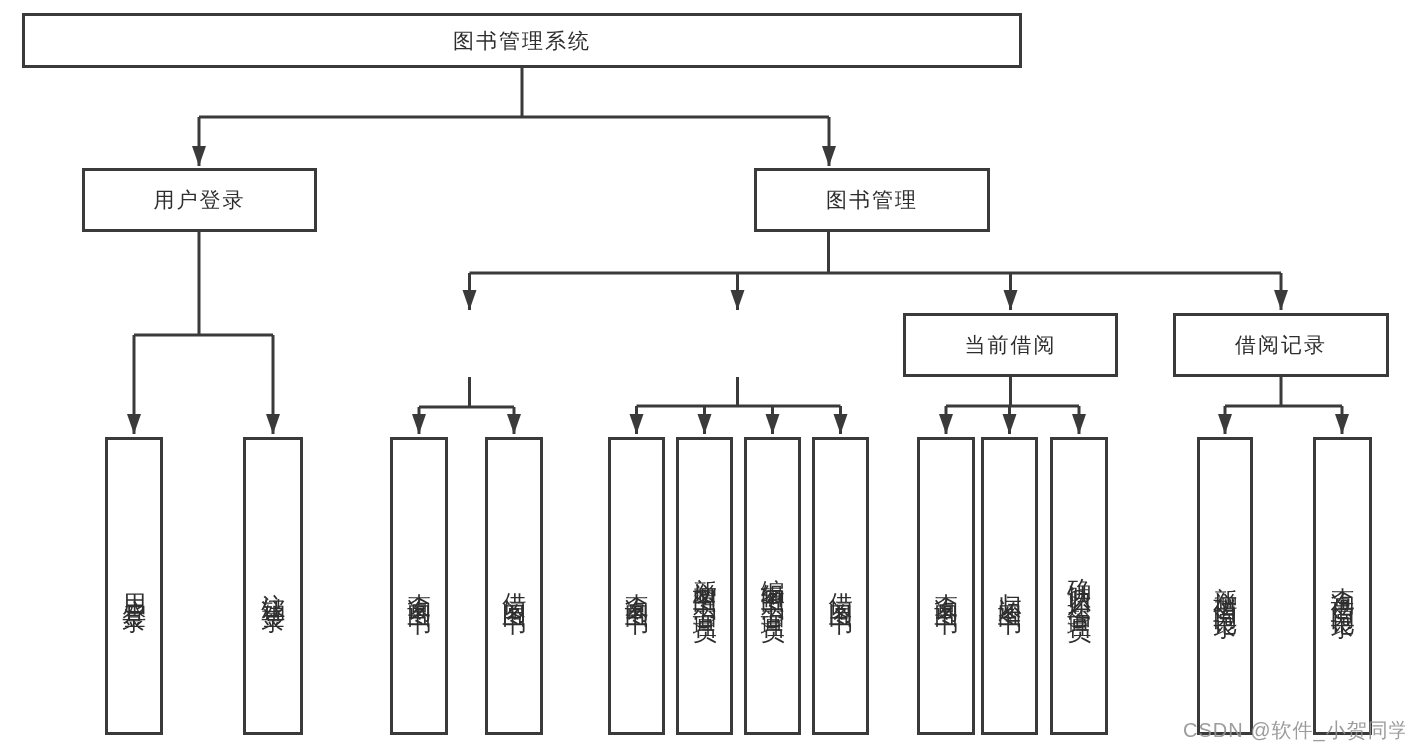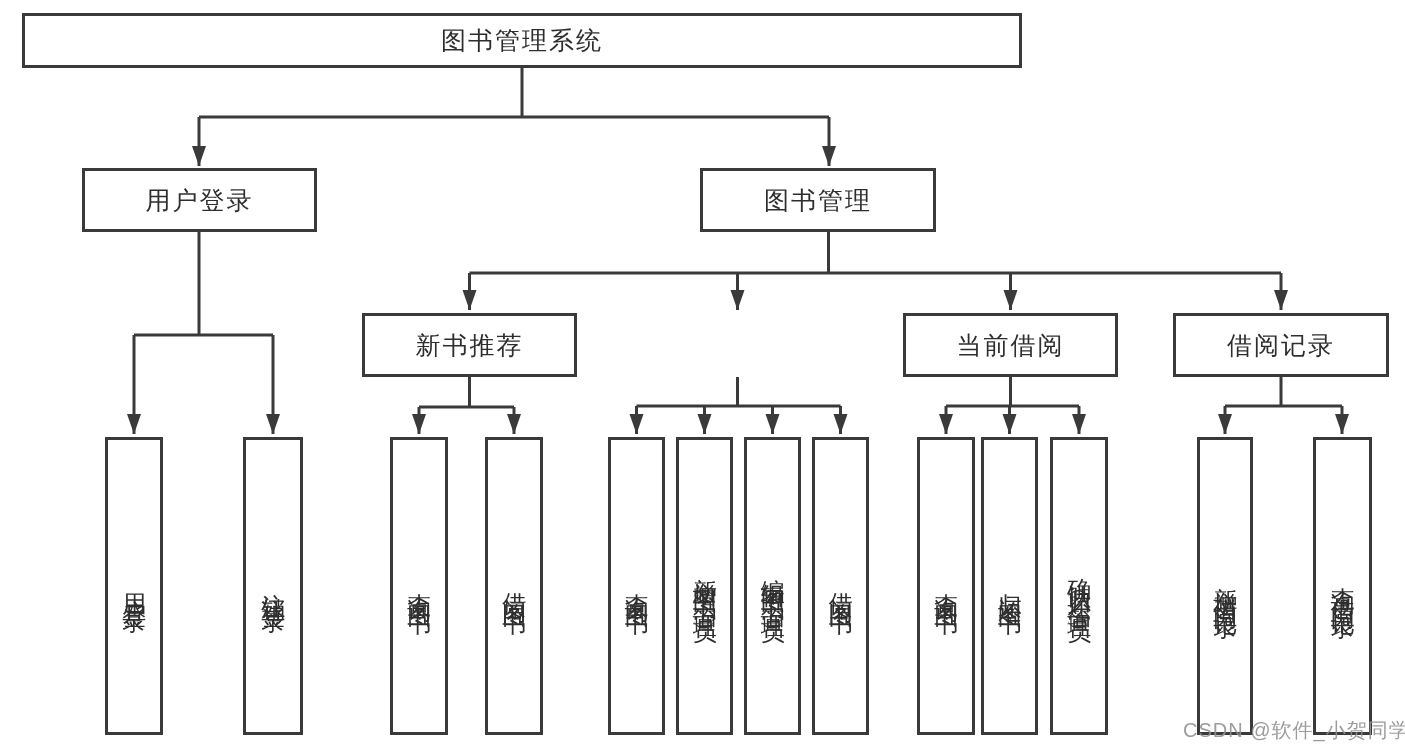--- a/index.html
+++ b/index.html
@@ -5,21 +5,21 @@
   html,body{margin:0;padding:0;background:#ffffff;}
   .canvas{
     position:relative;width:1405px;height:747px;background:#ffffff;overflow:hidden;
     font-family:"Liberation Sans","DejaVu Sans",sans-serif;
   }
   svg.wires{position:absolute;left:0;top:0;z-index:0;}
   .node{
     position:absolute;box-sizing:border-box;z-index:1;
     border:3px solid #3a3a3a;background:#ffffff;
     display:flex;align-items:center;justify-content:center;
-    font-size:25px;color:#2e2e2e;letter-spacing:2px;white-space:nowrap;
+    font-size:21px;color:#2e2e2e;letter-spacing:2px;white-space:nowrap;
   }
   .leaf{
     writing-mode:vertical-rl;text-orientation:mixed;
     font-size:24px;letter-spacing:6px;white-space:normal;
     line-height:1.1;
   }
   .watermark{
     position:absolute;left:1183px;top:717px;z-index:3;
     font-size:20px;color:rgba(145,145,145,0.9);letter-spacing:1px;white-space:nowrap;
   }
@@ -63,23 +63,22 @@
       <line x1="1009.5" y1="406" x2="1009.5" y2="434" marker-end="url(#arrowhead)"></line>
       <line x1="1079" y1="406" x2="1079" y2="434" marker-end="url(#arrowhead)"></line>
       <line x1="1225" y1="406" x2="1225" y2="434" marker-end="url(#arrowhead)"></line>
       <line x1="1342" y1="406" x2="1342" y2="434" marker-end="url(#arrowhead)"></line>
     </g>
   </svg>
 
   <div class="node" style="left:22px;top:13px;width:1000px;height:55px;">图书管理系统</div>
 
   <div class="node" style="left:82px;top:168px;width:235px;height:64px;">用户登录</div>
-  <div class="node" style="left:700px;top:168px;width:236px;height:64px;">图书管理</div>
+  <div class="node" style="left:754px;top:168px;width:236px;height:64px;">图书管理</div>
 
-  <div class="node" style="left:362px;top:313px;width:215px;height:64px;">新书推荐</div>
   <div class="node" style="left:903px;top:313px;width:215px;height:64px;">当前借阅</div>
   <div class="node" style="left:1173px;top:313px;width:216px;height:64px;">借阅记录</div>
 
   <div class="node leaf" style="left:105px;top:437px;width:58px;height:298px;">用户登录</div>
   <div class="node leaf" style="left:243px;top:437px;width:60px;height:298px;">注销登录</div>
 
   <div class="node leaf" style="left:390px;top:437px;width:58px;height:298px;">查询图书</div>
   <div class="node leaf" style="left:485px;top:437px;width:58px;height:298px;">借阅图书</div>
 
   <div class="node leaf" style="left:608px;top:437px;width:57px;height:298px;">查询图书</div>

